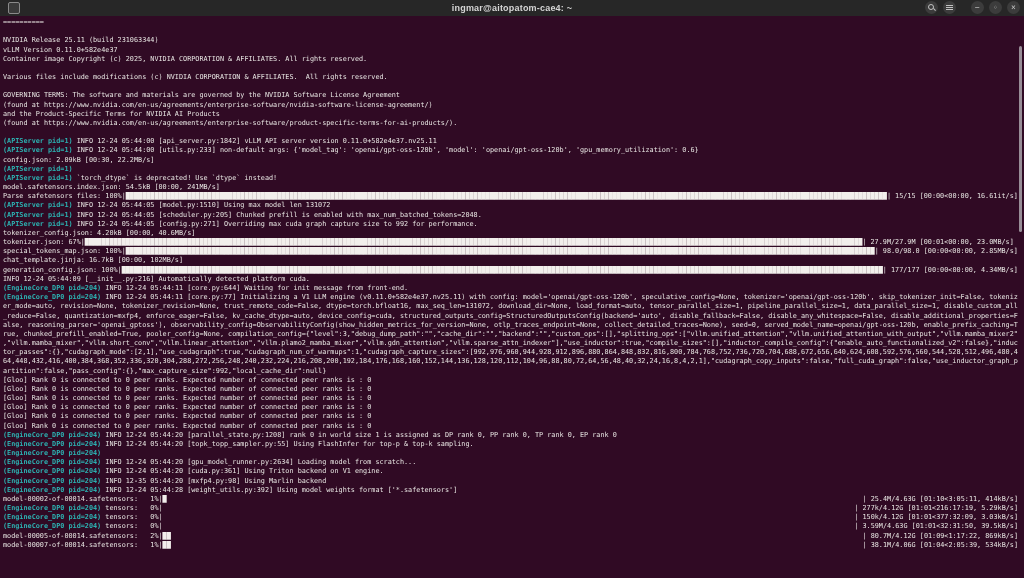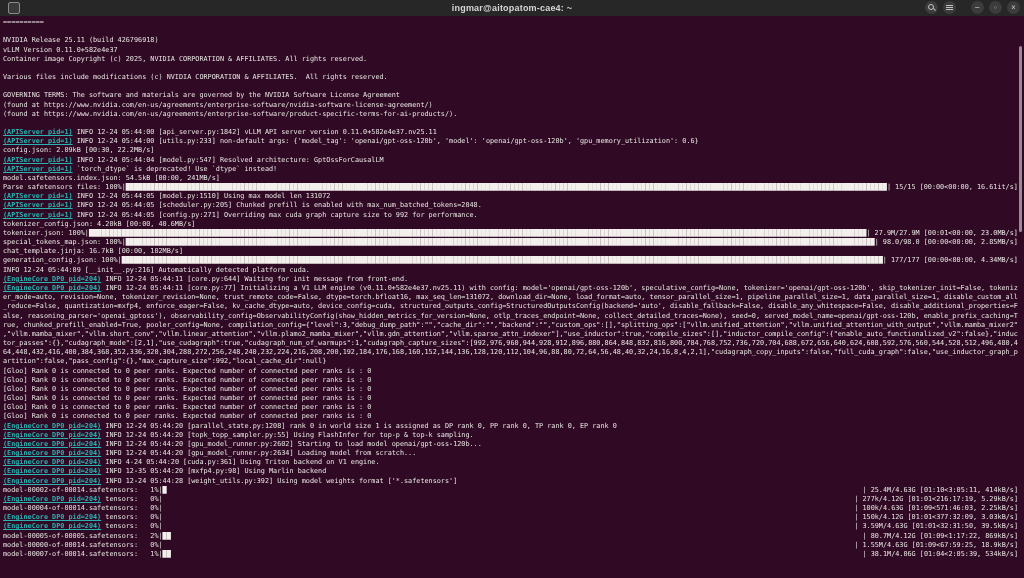--- a/index.html
+++ b/index.html
@@ -14,21 +14,21 @@
   .glyph{position:absolute;inset:0;color:#c2c2c2;font-size:8px;line-height:13px;text-align:center;font-family:"DejaVu Sans Mono",monospace;}
   
   .mag-c{position:absolute;left:3px;top:3px;width:4px;height:4px;border:1px solid #c2c2c2;border-radius:50%;}
   .mag-h{position:absolute;left:8px;top:8px;width:3px;height:1px;background:#c2c2c2;transform:rotate(45deg);}
   .menu-l{position:absolute;left:3px;width:7px;height:1px;background:#c2c2c2;}
   
   #terminal{position:absolute;top:16px;left:0;width:1024px;height:562px;padding:2px 6px 0 3px;box-sizing:border-box;overflow:hidden;}
   .line{display:flex;height:9.18px;line-height:9.3px;font-size:6.8px;color:#e8e6e3;white-space:pre;overflow:hidden;}
   .line span{flex:0 0 auto;}
   .line .fill{flex:1 1 auto;}
-  .cyan{color:#2cb1b1;font-weight:bold;text-decoration:underline;}
+  .cyan{color:#2cb1b1;font-weight:bold;}
   .bar{color:#f2efec;}
   #scroll-thumb{position:absolute;right:2px;top:46px;width:3px;height:186px;background:#aaa5ac;border-radius:2px;opacity:.85;}
 </style>
 </head>
 <body>
 
 <div id="window">
   <div id="titlebar">
     <div id="window-icon"></div>
     <div id="title-text">ingmar@aitopatom-cae4: ~</div>
@@ -50,42 +50,43 @@
         </div>
       <div class="tb-btn">
           <span class="glyph">×</span>
         </div>
     </div>
   </div>
 
   <div id="terminal">
       <div class="line"><span>==========</span></div>
       <div class="line"></div>
-      <div class="line"><span>NVIDIA Release 25.11 (build 426796918)</span></div>
+      <div class="line"><span>NVIDIA Release 25.11 (build 231063344)</span></div>
       <div class="line"><span>vLLM Version 0.11.0+582e4e37</span></div>
       <div class="line"><span>Container image Copyright (c) 2025, NVIDIA CORPORATION &amp; AFFILIATES. All rights reserved.</span></div>
       <div class="line"></div>
       <div class="line"><span>Various files include modifications (c) NVIDIA CORPORATION &amp; AFFILIATES.  All rights reserved.</span></div>
       <div class="line"></div>
       <div class="line"><span>GOVERNING TERMS: The software and materials are governed by the NVIDIA Software License Agreement</span></div>
       <div class="line"><span>(found at https://www.nvidia.com/en-us/agreements/enterprise-software/nvidia-software-license-agreement/)</span></div>
+      <div class="line"><span>and the Product-Specific Terms for NVIDIA AI Products</span></div>
       <div class="line"><span>(found at https://www.nvidia.com/en-us/agreements/enterprise-software/product-specific-terms-for-ai-products/).</span></div>
       <div class="line"></div>
       <div class="line"><span class="cyan">(APIServer pid=1)</span><span> INFO 12-24 05:44:00 [api_server.py:1842] vLLM API server version 0.11.0+582e4e37.nv25.11</span></div>
       <div class="line"><span class="cyan">(APIServer pid=1)</span><span> INFO 12-24 05:44:00 [utils.py:233] non-default args: {'model_tag': 'openai/gpt-oss-120b', 'model': 'openai/gpt-oss-120b', 'gpu_memory_utilization': 0.6}</span></div>
       <div class="line"><span>config.json: 2.09kB [00:30, 22.2MB/s]</span></div>
-      <div class="line"><span class="cyan">(APIServer pid=1)</span><span> INFO 12-24 05:44:04 [model.py:547] Resolved architecture: GptOssForCausalLM</span></div>
+      <div class="line"><span class="cyan">(APIServer pid=1)</span></div>
       <div class="line"><span class="cyan">(APIServer pid=1)</span><span> `torch_dtype` is deprecated! Use `dtype` instead!</span></div>
       <div class="line"><span>model.safetensors.index.json: 54.5kB [00:00, 241MB/s]</span></div>
       <div class="line"><span>Parse safetensors files: 100%|</span><span class="bar">██████████████████████████████████████████████████████████████████████████████████████████████████████████████████████████████████████████████████████████████████████████████████████████</span><span>| 15/15 [00:00&lt;00:00, 16.61it/s]</span></div>
       <div class="line"><span class="cyan">(APIServer pid=1)</span><span> INFO 12-24 05:44:05 [model.py:1510] Using max model len 131072</span></div>
       <div class="line"><span class="cyan">(APIServer pid=1)</span><span> INFO 12-24 05:44:05 [scheduler.py:205] Chunked prefill is enabled with max_num_batched_tokens=2048.</span></div>
       <div class="line"><span class="cyan">(APIServer pid=1)</span><span> INFO 12-24 05:44:05 [config.py:271] Overriding max cuda graph capture size to 992 for performance.</span></div>
       <div class="line"><span>tokenizer_config.json: 4.20kB [00:00, 40.6MB/s]</span></div>
-      <div class="line"><span>tokenizer.json: 100%|</span><span class="bar">██████████████████████████████████████████████████████████████████████████████████████████████████████████████████████████████████████████████████████████████████████████████████████████████</span><span>| 27.9M/27.9M [00:01&lt;00:00, 23.0MB/s]</span></div>
+      <div class="line"><span>tokenizer.json: 67%|</span><span class="bar">██████████████████████████████████████████████████████████████████████████████████████████████████████████████████████████████████████████████████████████████████████████████████████████████</span><span>| 27.9M/27.9M [00:01&lt;00:00, 23.0MB/s]</span></div>
       <div class="line"><span>special_tokens_map.json: 100%|</span><span class="bar">███████████████████████████████████████████████████████████████████████████████████████████████████████████████████████████████████████████████████████████████████████████████████████</span><span>| 98.0/98.0 [00:00&lt;00:00, 2.85MB/s]</span></div>
       <div class="line"><span>chat_template.jinja: 16.7kB [00:00, 102MB/s]</span></div>
       <div class="line"><span>generation_config.json: 100%|</span><span class="bar">██████████████████████████████████████████████████████████████████████████████████████████████████████████████████████████████████████████████████████████████████████████████████████████</span><span>| 177/177 [00:00&lt;00:00, 4.34MB/s]</span></div>
       <div class="line"><span>INFO 12-24 05:44:09 [__init__.py:216] Automatically detected platform cuda.</span></div>
       <div class="line"><span class="cyan">(EngineCore_DP0 pid=204)</span><span> INFO 12-24 05:44:11 [core.py:644] Waiting for init message from front-end.</span></div>
       <div class="line"><span class="cyan">(EngineCore_DP0 pid=204)</span><span> INFO 12-24 05:44:11 [core.py:77] Initializing a V1 LLM engine (v0.11.0+582e4e37.nv25.11) with config: model='openai/gpt-oss-120b', speculative_config=None, tokenizer='openai/gpt-oss-120b', skip_tokenizer_init=False, tokeniz</span></div>
       <div class="line"><span>er_mode=auto, revision=None, tokenizer_revision=None, trust_remote_code=False, dtype=torch.bfloat16, max_seq_len=131072, download_dir=None, load_format=auto, tensor_parallel_size=1, pipeline_parallel_size=1, data_parallel_size=1, disable_custom_all</span></div>
       <div class="line"><span>_reduce=False, quantization=mxfp4, enforce_eager=False, kv_cache_dtype=auto, device_config=cuda, structured_outputs_config=StructuredOutputsConfig(backend='auto', disable_fallback=False, disable_any_whitespace=False, disable_additional_properties=F</span></div>
       <div class="line"><span>alse, reasoning_parser='openai_gptoss'), observability_config=ObservabilityConfig(show_hidden_metrics_for_version=None, otlp_traces_endpoint=None, collect_detailed_traces=None), seed=0, served_model_name=openai/gpt-oss-120b, enable_prefix_caching=T</span></div>
       <div class="line"><span>rue, chunked_prefill_enabled=True, pooler_config=None, compilation_config={"level":3,"debug_dump_path":"","cache_dir":"","backend":"","custom_ops":[],"splitting_ops":["vllm.unified_attention","vllm.unified_attention_with_output","vllm.mamba_mixer2"</span></div>
@@ -94,28 +95,26 @@
       <div class="line"><span>64,448,432,416,400,384,368,352,336,320,304,288,272,256,248,240,232,224,216,208,200,192,184,176,168,160,152,144,136,128,120,112,104,96,88,80,72,64,56,48,40,32,24,16,8,4,2,1],"cudagraph_copy_inputs":false,"full_cuda_graph":false,"use_inductor_graph_p</span></div>
       <div class="line"><span>artition":false,"pass_config":{},"max_capture_size":992,"local_cache_dir":null}</span></div>
       <div class="line"><span>[Gloo] Rank 0 is connected to 0 peer ranks. Expected number of connected peer ranks is : 0</span></div>
       <div class="line"><span>[Gloo] Rank 0 is connected to 0 peer ranks. Expected number of connected peer ranks is : 0</span></div>
       <div class="line"><span>[Gloo] Rank 0 is connected to 0 peer ranks. Expected number of connected peer ranks is : 0</span></div>
       <div class="line"><span>[Gloo] Rank 0 is connected to 0 peer ranks. Expected number of connected peer ranks is : 0</span></div>
       <div class="line"><span>[Gloo] Rank 0 is connected to 0 peer ranks. Expected number of connected peer ranks is : 0</span></div>
       <div class="line"><span>[Gloo] Rank 0 is connected to 0 peer ranks. Expected number of connected peer ranks is : 0</span></div>
       <div class="line"><span class="cyan">(EngineCore_DP0 pid=204)</span><span> INFO 12-24 05:44:20 [parallel_state.py:1208] rank 0 in world size 1 is assigned as DP rank 0, PP rank 0, TP rank 0, EP rank 0</span></div>
       <div class="line"><span class="cyan">(EngineCore_DP0 pid=204)</span><span> INFO 12-24 05:44:20 [topk_topp_sampler.py:55] Using FlashInfer for top-p &amp; top-k sampling.</span></div>
-      <div class="line"><span class="cyan">(EngineCore_DP0 pid=204)</span><span> INFO 12-24 05:44:20 [gpu_model_runner.py:2602] Starting to load model openai/gpt-oss-120b...</span></div>
+      <div class="line"><span class="cyan">(EngineCore_DP0 pid=204)</span></div>
       <div class="line"><span class="cyan">(EngineCore_DP0 pid=204)</span><span> INFO 12-24 05:44:20 [gpu_model_runner.py:2634] Loading model from scratch...</span></div>
-      <div class="line"><span class="cyan">(EngineCore_DP0 pid=204)</span><span> INFO 4-24 05:44:20 [cuda.py:361] Using Triton backend on V1 engine.</span></div>
+      <div class="line"><span class="cyan">(EngineCore_DP0 pid=204)</span><span> INFO 12-24 05:44:20 [cuda.py:361] Using Triton backend on V1 engine.</span></div>
       <div class="line"><span class="cyan">(EngineCore_DP0 pid=204)</span><span> INFO 12-35 05:44:20 [mxfp4.py:98] Using Marlin backend</span></div>
       <div class="line"><span class="cyan">(EngineCore_DP0 pid=204)</span><span> INFO 12-24 05:44:28 [weight_utils.py:392] Using model weights format ['*.safetensors']</span></div>
       <div class="line"><span>model-00002-of-00014.safetensors:   1%|</span><span class="bar">█</span><span class="fill"></span><span>| 25.4M/4.63G [01:10&lt;3:05:11, 414kB/s]</span></div>
       <div class="line"><span class="cyan">(EngineCore_DP0 pid=204)</span><span> tensors:   0%|</span><span class="fill"></span><span>| 277k/4.12G [01:01&lt;216:17:19, 5.29kB/s]</span></div>
-      <div class="line"><span>model-00004-of-00014.safetensors:   0%|</span><span class="fill"></span><span>| 100k/4.63G [01:09&lt;571:46:03, 2.25kB/s]</span></div>
       <div class="line"><span class="cyan">(EngineCore_DP0 pid=204)</span><span> tensors:   0%|</span><span class="fill"></span><span>| 150k/4.12G [01:01&lt;377:32:09, 3.03kB/s]</span></div>
       <div class="line"><span class="cyan">(EngineCore_DP0 pid=204)</span><span> tensors:   0%|</span><span class="fill"></span><span>| 3.59M/4.63G [01:01&lt;32:31:50, 39.5kB/s]</span></div>
-      <div class="line"><span>model-00005-of-00005.safetensors:   2%|</span><span class="bar">██</span><span class="fill"></span><span>| 80.7M/4.12G [01:09&lt;1:17:22, 869kB/s]</span></div>
-      <div class="line"><span>model-00000-of-00014.safetensors:   0%|</span><span class="fill"></span><span>| 1.55M/4.63G [01:09&lt;67:59:25, 18.9kB/s]</span></div>
+      <div class="line"><span>model-00005-of-00014.safetensors:   2%|</span><span class="bar">██</span><span class="fill"></span><span>| 80.7M/4.12G [01:09&lt;1:17:22, 869kB/s]</span></div>
       <div class="line"><span>model-00007-of-00014.safetensors:   1%|</span><span class="bar">██</span><span class="fill"></span><span>| 38.1M/4.06G [01:04&lt;2:05:39, 534kB/s]</span></div>
     </div>
   <div id="scroll-thumb"></div>
 </div>
 
 </body></html>

